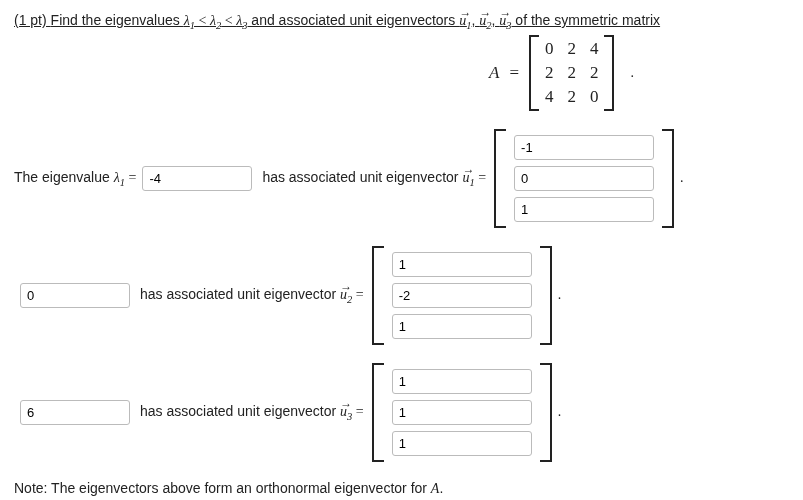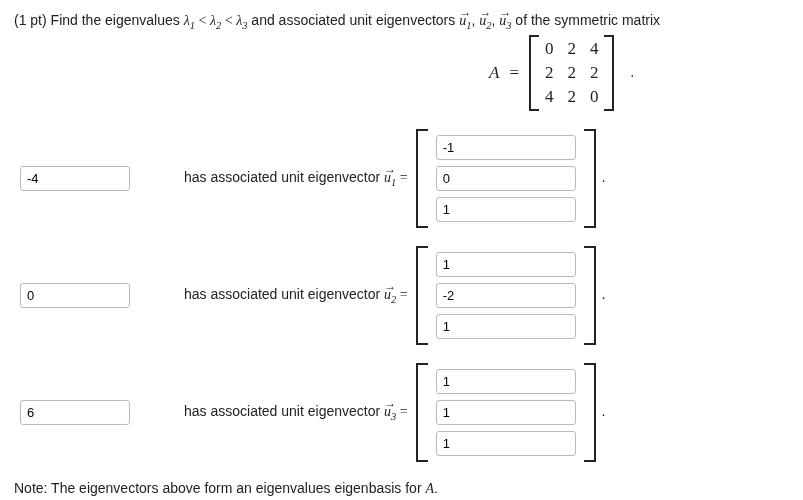--- a/index.html
+++ b/index.html
@@ -5,21 +5,21 @@
   body {
     font-family: Arial, Helvetica, sans-serif;
     font-size: 14px;
     color: #222;
     margin: 0;
     padding: 12px 14px;
     width: 803px;
     box-sizing: border-box;
     background: #fff;
   }
-  .prompt-line { margin-bottom: 4px; }
+  .prompt-line { margin-bottom: 4px; text-decoration: underline; }
   .math-i { font-family: 'Times New Roman', serif; font-style: italic; }
   .math-up { font-family: 'Times New Roman', serif; }
   .vec { position: relative; }
   .arrow-over {
     position: absolute;
     top: -0.65em;
     left: 0.02em;
     font-size: 0.85em;
     font-style: normal;
   }
@@ -63,21 +63,21 @@
   .row-label { white-space: nowrap; }
   input[type=text] {
     font-family: Arial, sans-serif;
     font-size: 13px;
     padding: 4px 6px;
     border: 1px solid #bbb;
     border-radius: 3px;
     box-sizing: border-box;
   }
   .eigval-input { width: 110px; margin: 0 10px 0 6px; }
-  .midtext { white-space: nowrap; margin-left: 44px; }
+  .midtext { white-space: nowrap; }
   .vec-bracket {
     display: inline-flex;
     align-items: stretch;
     margin-left: 8px;
   }
   .vec-bracket .bracket { width: 10px; }
   .vec-cells {
     display: flex;
     flex-direction: column;
     padding: 6px 8px;
@@ -109,20 +109,21 @@
       <span>4</span>
         <span>2</span>
         <span>0</span>
     </span>
     <span class="bracket right"></span>
   </span>
   <span class="big-period">.</span>
 </div>
 
 <div class="row-block">
+  <span class="row-label"><span>The eigenvalue </span><span class="math-i"><span>λ</span><span class="sub">1</span></span><span class="math-up"> = </span></span>
   <input type="text" class="eigval-input" value="-4" style="">
   <span class="midtext"><span>has associated unit eigenvector </span><span class="math-i vec"><span class="arrow-over">→</span><span>u</span><span class="sub">1</span></span><span class="math-up"> = </span></span>
   <span class="vec-bracket">
     <span class="bracket left"></span>
     <span class="vec-cells">
       <input type="text" value="-1" style="">
       <input type="text" value="0" style="">
       <input type="text" value="1" style="">
     </span>
     <span class="bracket right"></span>
@@ -154,14 +155,14 @@
       <input type="text" value="1" style="">
       <input type="text" value="1" style="">
       <input type="text" value="1" style="">
     </span>
     <span class="bracket right"></span>
   </span>
   <span class="big-period">.</span>
 </div>
 
 <div class="note">
-  <span>Note: The eigenvectors above form an eigenvalues eigenbasis for </span><span class="math-i">A</span><span>.</span>
+  <span>Note: The eigenvectors above form an orthonormal eigenvector for </span><span class="math-i">A</span><span>.</span>
 </div>
 
 </body></html>

